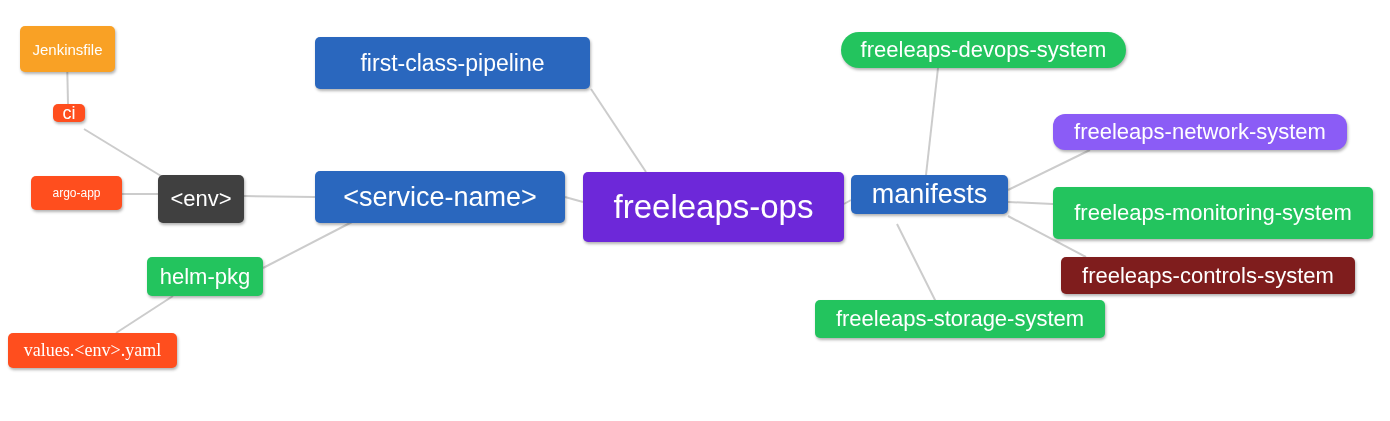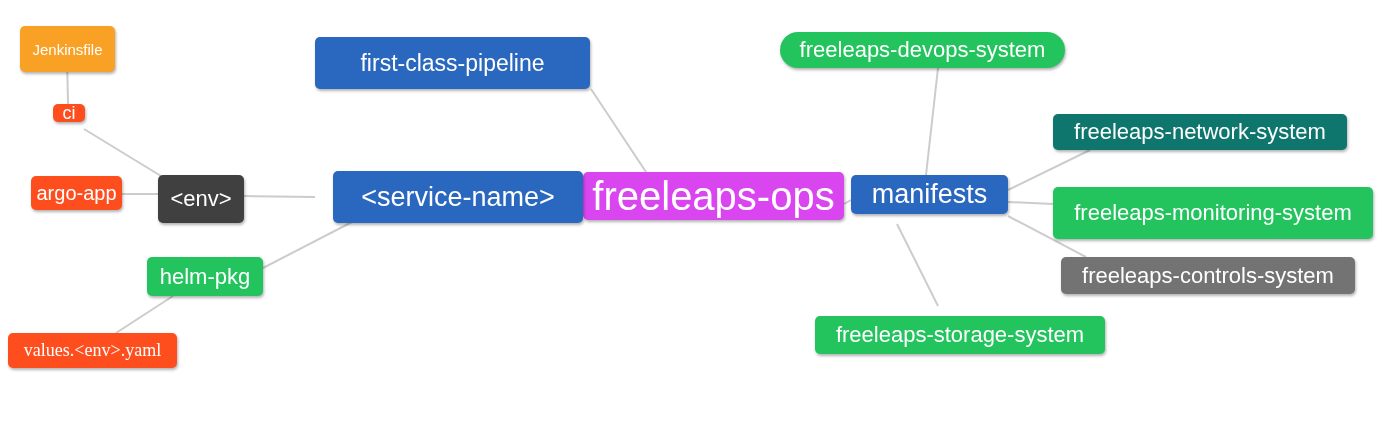--- a/index.html
+++ b/index.html
@@ -55,73 +55,73 @@
       <line x1="591" y1="89" x2="646" y2="172" stroke="#cccccc" stroke-width="2"></line>
       <line x1="565" y1="197" x2="583" y2="202" stroke="#cccccc" stroke-width="2"></line>
       <line x1="844" y1="204" x2="851" y2="200" stroke="#cccccc" stroke-width="2"></line>
       <line x1="926" y1="175" x2="938" y2="68" stroke="#cccccc" stroke-width="2"></line>
       <line x1="1008" y1="190" x2="1090" y2="150" stroke="#cccccc" stroke-width="2"></line>
       <line x1="1008" y1="202" x2="1053" y2="204" stroke="#cccccc" stroke-width="2"></line>
       <line x1="1008" y1="216" x2="1086" y2="257" stroke="#cccccc" stroke-width="2"></line>
       <line x1="897" y1="224" x2="938" y2="306" stroke="#cccccc" stroke-width="2"></line>
     </svg>
   <div id="node-layer">
-  <div class="node" style="left: 583px; top: 172px; width: 261px; height: 48px; font-size: 40px; background: #d946ef;">
+  <div class="node" style="left: 583px; top: 172px; width: 261px; height: 70px; font-size: 33px; background: #6d28d9;">
     <span class="node-label">freeleaps-ops</span>
   </div>
 
   <div class="node" style="left: 315px; top: 37px; width: 275px; height: 52px; font-size: 23px; background: rgb(42, 103, 190);">
     <span class="node-label">first-class-pipeline</span>
   </div>
 
-  <div class="node" style="left: 315px; top: 171px; width: 250px; height: 52px; font-size: 27px; background: rgb(42, 103, 190); margin-left: 18px;">
+  <div class="node" style="left: 315px; top: 171px; width: 250px; height: 52px; font-size: 27px; background: rgb(42, 103, 190);">
     <span class="node-label">&lt;service-name&gt;</span>
   </div>
 
   <div class="node" style="left: 851px; top: 175px; width: 157px; height: 39px; font-size: 27px; background: rgb(42, 103, 190);">
     <span class="node-label">manifests</span>
   </div>
 
   <div class="node" style="left: 158px; top: 175px; width: 86px; height: 48px; font-size: 22px; background: #404040;">
     <span class="node-label">&lt;env&gt;</span>
   </div>
 
   <div class="node" style="left: 147px; top: 257px; width: 116px; height: 39px; font-size: 22px; background: rgb(35, 196, 94);">
     <span class="node-label">helm-pkg</span>
   </div>
 
   <div class="node" style="left: 53px; top: 104px; width: 32px; height: 18px; font-size: 18px; background: rgb(255, 78, 30);">
     <span class="node-label">ci</span>
   </div>
 
-  <div class="node" style="left: 31px; top: 176px; width: 91px; height: 34px; font-size: 20px; background: rgb(255, 78, 30);">
+  <div class="node" style="left: 31px; top: 176px; width: 91px; height: 34px; font-size: 12px; background: rgb(255, 78, 30);">
     <span class="node-label">argo-app</span>
   </div>
 
   <div class="node" style="left: 8px; top: 333px; width: 169px; height: 35px; font-size: 18px; background: rgb(255, 78, 30); font-family: Liberation Serif, serif;">
     <span class="node-label">values.&lt;env&gt;.yaml</span>
   </div>
 
   <div class="node" style="left: 20px; top: 26px; width: 95px; height: 46px; font-size: 15px; background: rgb(249, 161, 37);">
     <span class="node-label">Jenkinsfile</span>
   </div>
 
-  <div class="node" style="left: 780px; top: 32px; width: 285px; height: 36px; font-size: 22px; background: rgb(35, 196, 94); border-radius: 18px;">
+  <div class="node" style="left: 841px; top: 32px; width: 285px; height: 36px; font-size: 22px; background: rgb(35, 196, 94); border-radius: 18px;">
     <span class="node-label">freeleaps-devops-system</span>
   </div>
 
-  <div class="node" style="left: 1053px; top: 114px; width: 294px; height: 36px; font-size: 22px; background: #0f766e;">
+  <div class="node" style="left: 1053px; top: 114px; width: 294px; height: 36px; font-size: 22px; background: #8b5cf6; border-radius: 12px;">
     <span class="node-label">freeleaps-network-system</span>
   </div>
 
   <div class="node" style="left: 1053px; top: 187px; width: 320px; height: 52px; font-size: 22px; background: rgb(35, 196, 94);">
     <span class="node-label">freeleaps-monitoring-system</span>
   </div>
 
-  <div class="node" style="left: 1061px; top: 257px; width: 294px; height: 37px; font-size: 22px; background: #737373; text-align: right;">
+  <div class="node" style="left: 1061px; top: 257px; width: 294px; height: 37px; font-size: 22px; background: #7f1d1d; text-align: right;">
     <span class="node-label">freeleaps-controls-system</span>
   </div>
 
-  <div class="node" style="left: 815px; top: 316px; width: 290px; height: 38px; font-size: 22px; background: rgb(35, 196, 94);">
+  <div class="node" style="left: 815px; top: 300px; width: 290px; height: 38px; font-size: 22px; background: rgb(35, 196, 94);">
     <span class="node-label">freeleaps-storage-system</span>
   </div>
 </div>
 </div>
 
 </body></html>

